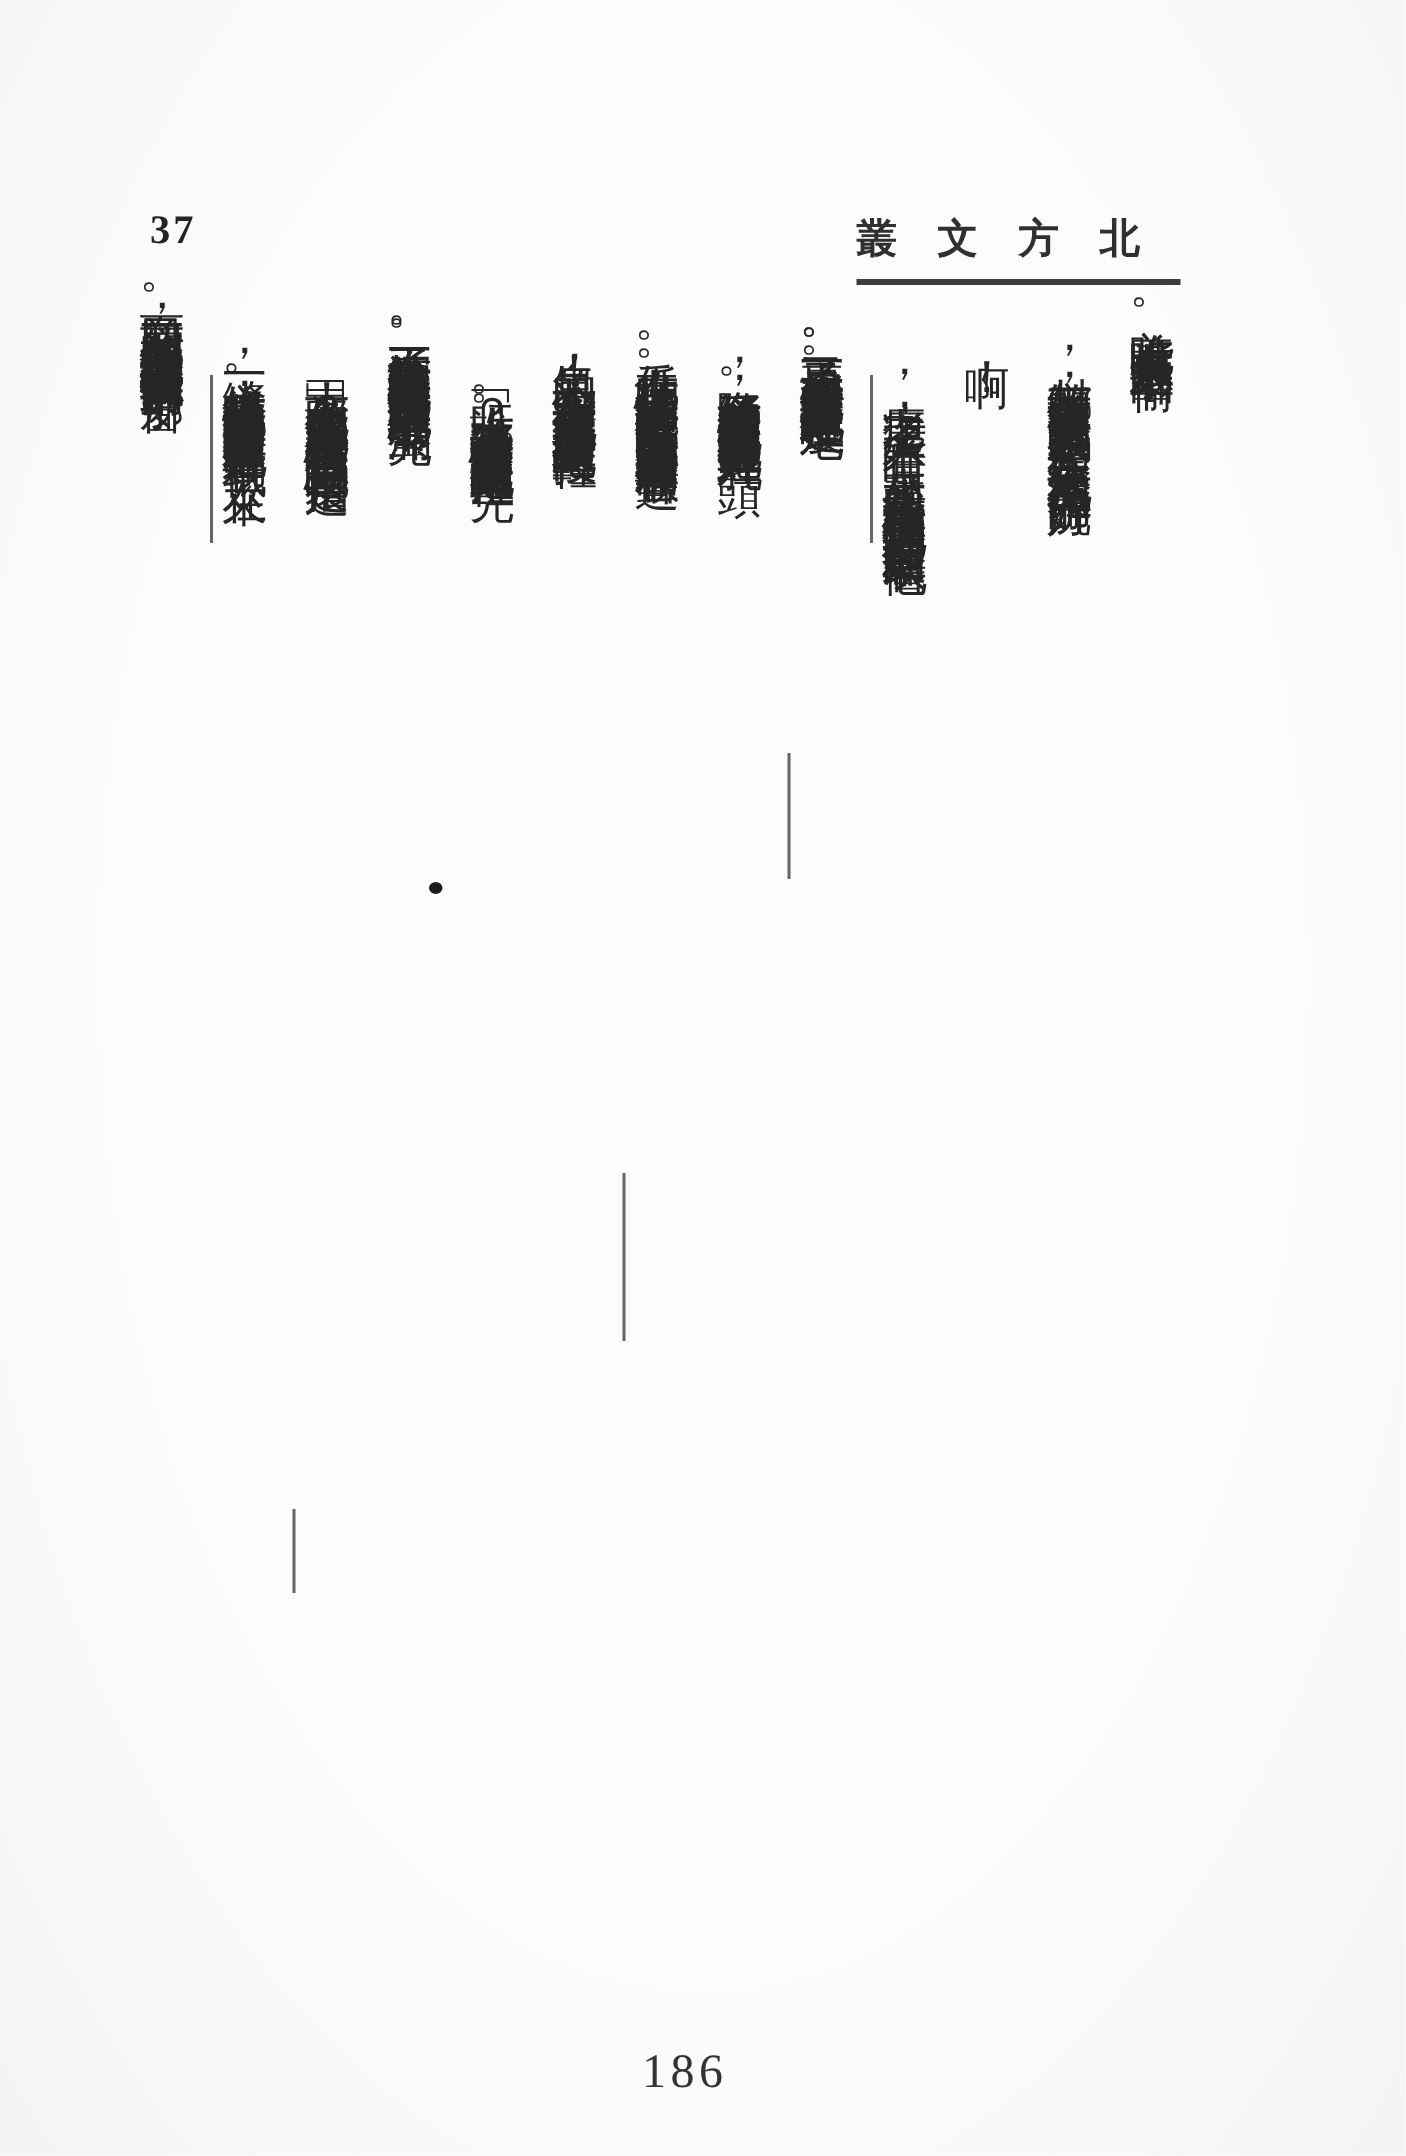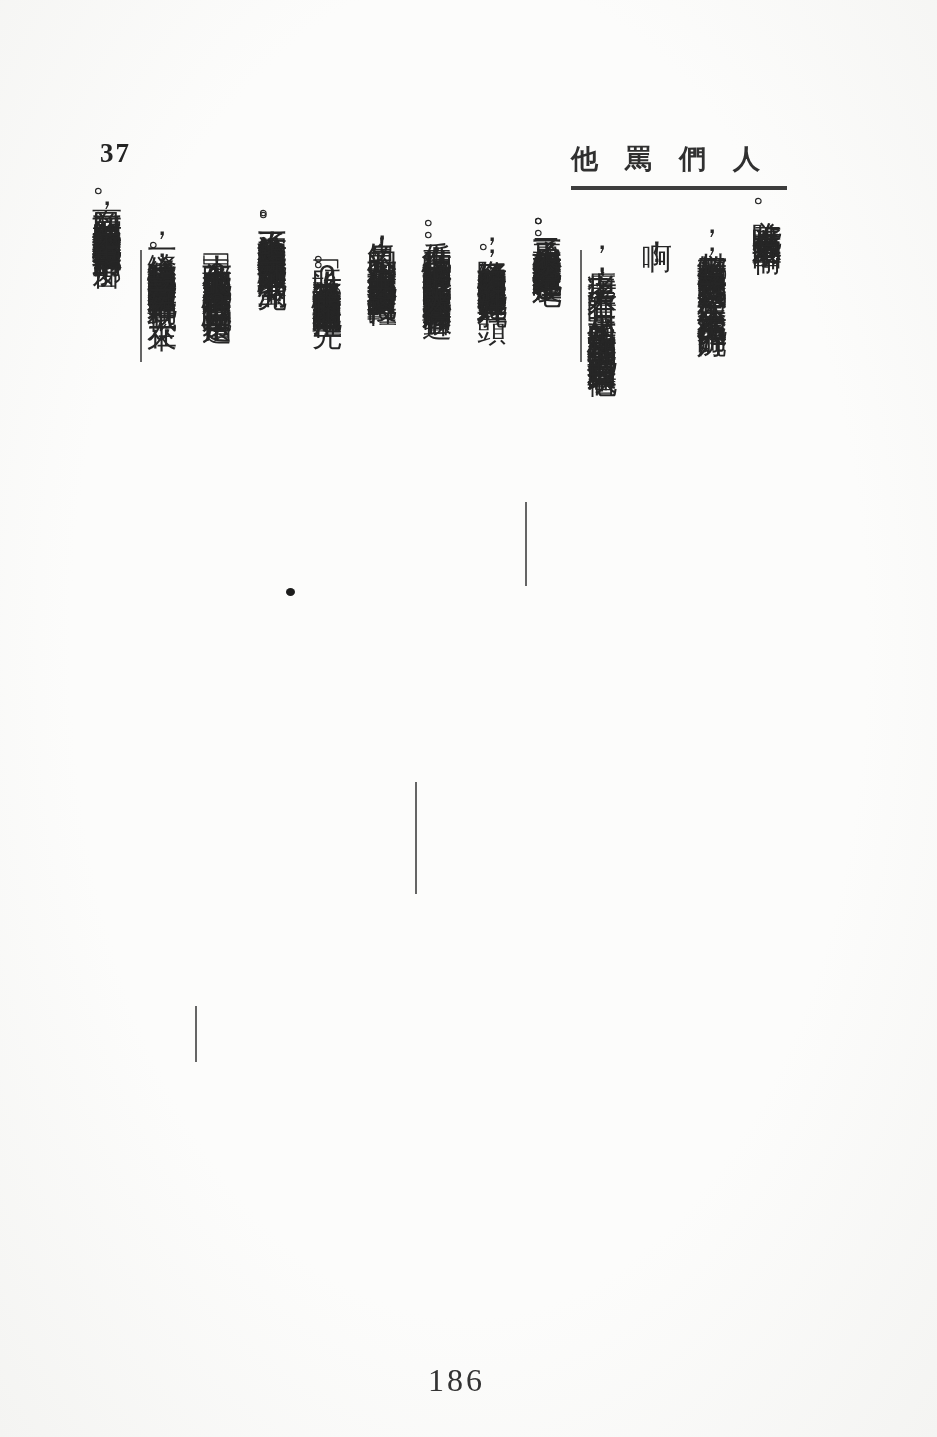--- a/index.html
+++ b/index.html
@@ -69,21 +69,21 @@
     letter-spacing: 3px;
   }
 </style>
 </head>
 <body>
 
 <div class="page">
 
   <div class="folio">37</div>
 
-  <div class="series-header">人們罵他</div>
+  <div class="series-header">北方文叢</div>
 
   <div class="body-text">
     <p class="col">偷了園子里的黃瓜在大嘴啃吃着。</p>
     <p class="col indent">這好像幾百年前太平的鄉村，鷄鳴的聲音，徐徐起來，又徐徐地落下去，好沉靜的午天</p>
     <p class="col">啊！</p>
     <p class="col indent">唐老疙疸，睡不着，坐起來，尋到一枚草葉學鳥叫。人們罵他，他吹着草葉提起自己的</p>
     <p class="col">步槍走了。他要去看看李七嫂。七嫂是住在離此不遠大路旁邊的一所小房子裏。</p>
     <p class="col indent">由樹條籬笆的縫際，他看到七嫂整個的胸膛了。她正在捧着一隻大的乳頭，乳娃娃。頭</p>
     <p class="col">在低垂。頭髮濃密得怪沉悶。嘴裏唱催眠歌，在唐老疙疸聽來，這歌聲和那胸膛同樣有迷人</p>
     <p class="col">的氣息！他停止下脚步，拾了一顆小石塊，輕輕投向七嫂坐在的窗口下面去。</p>

